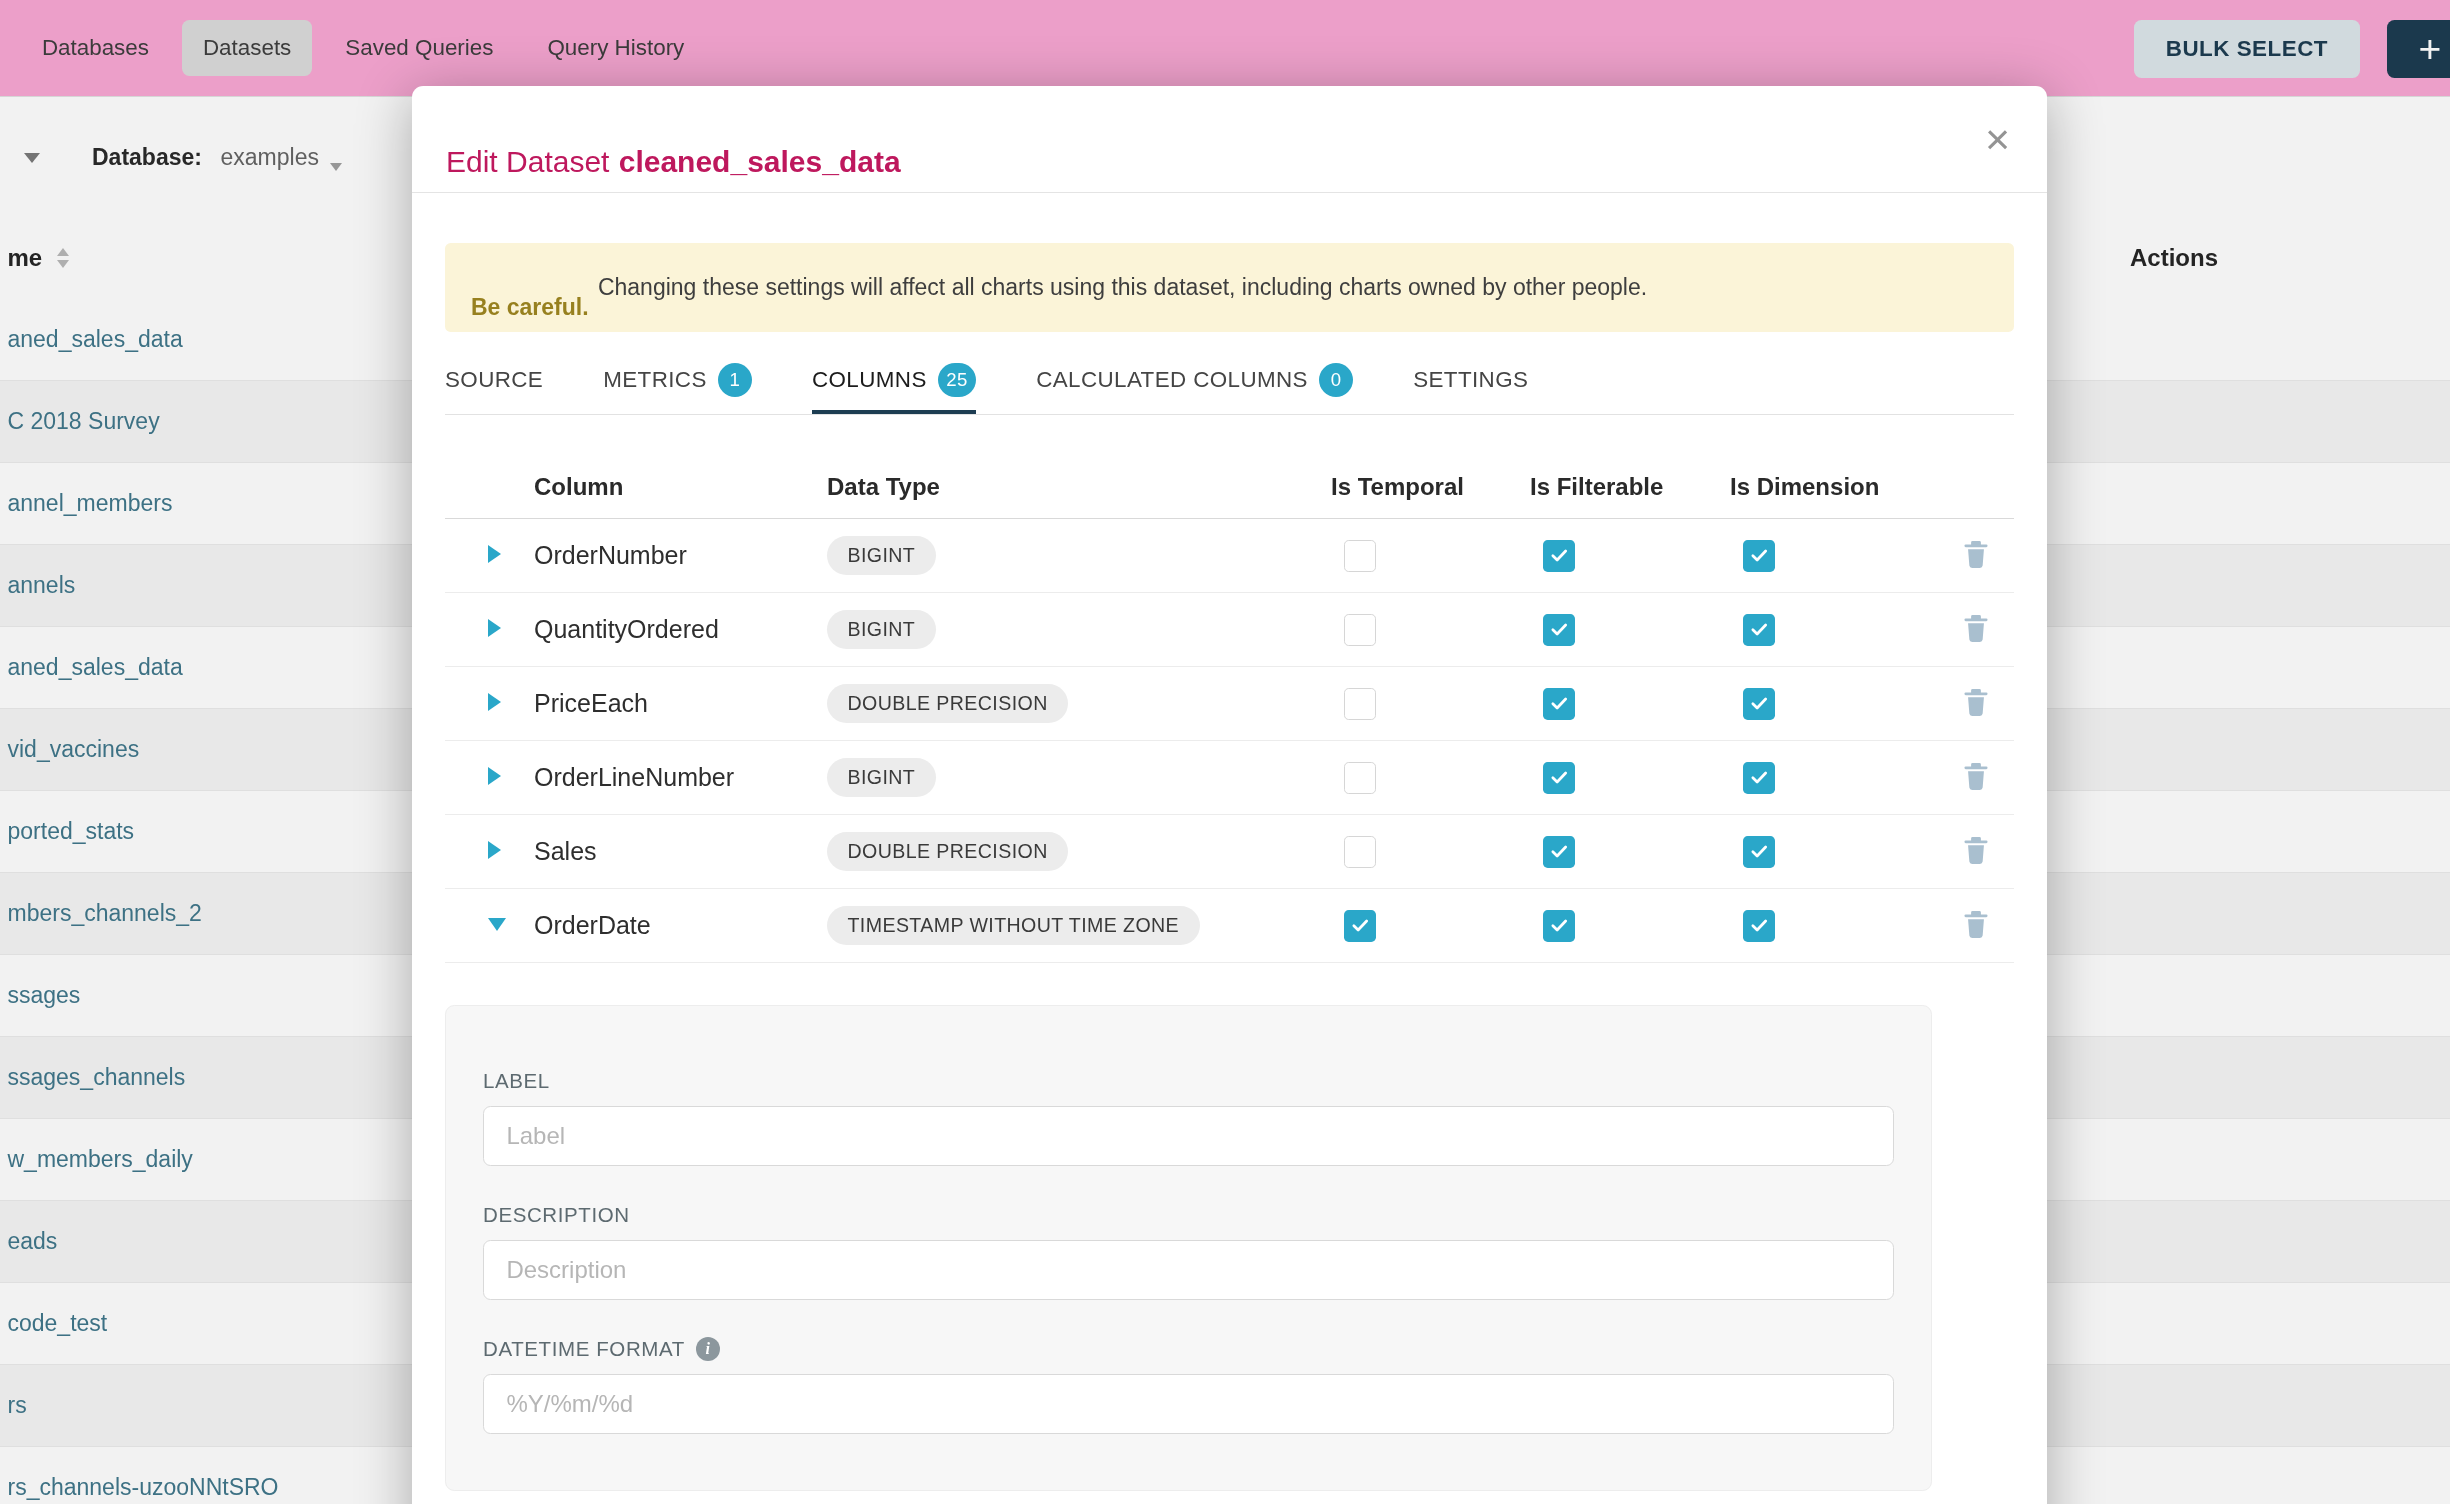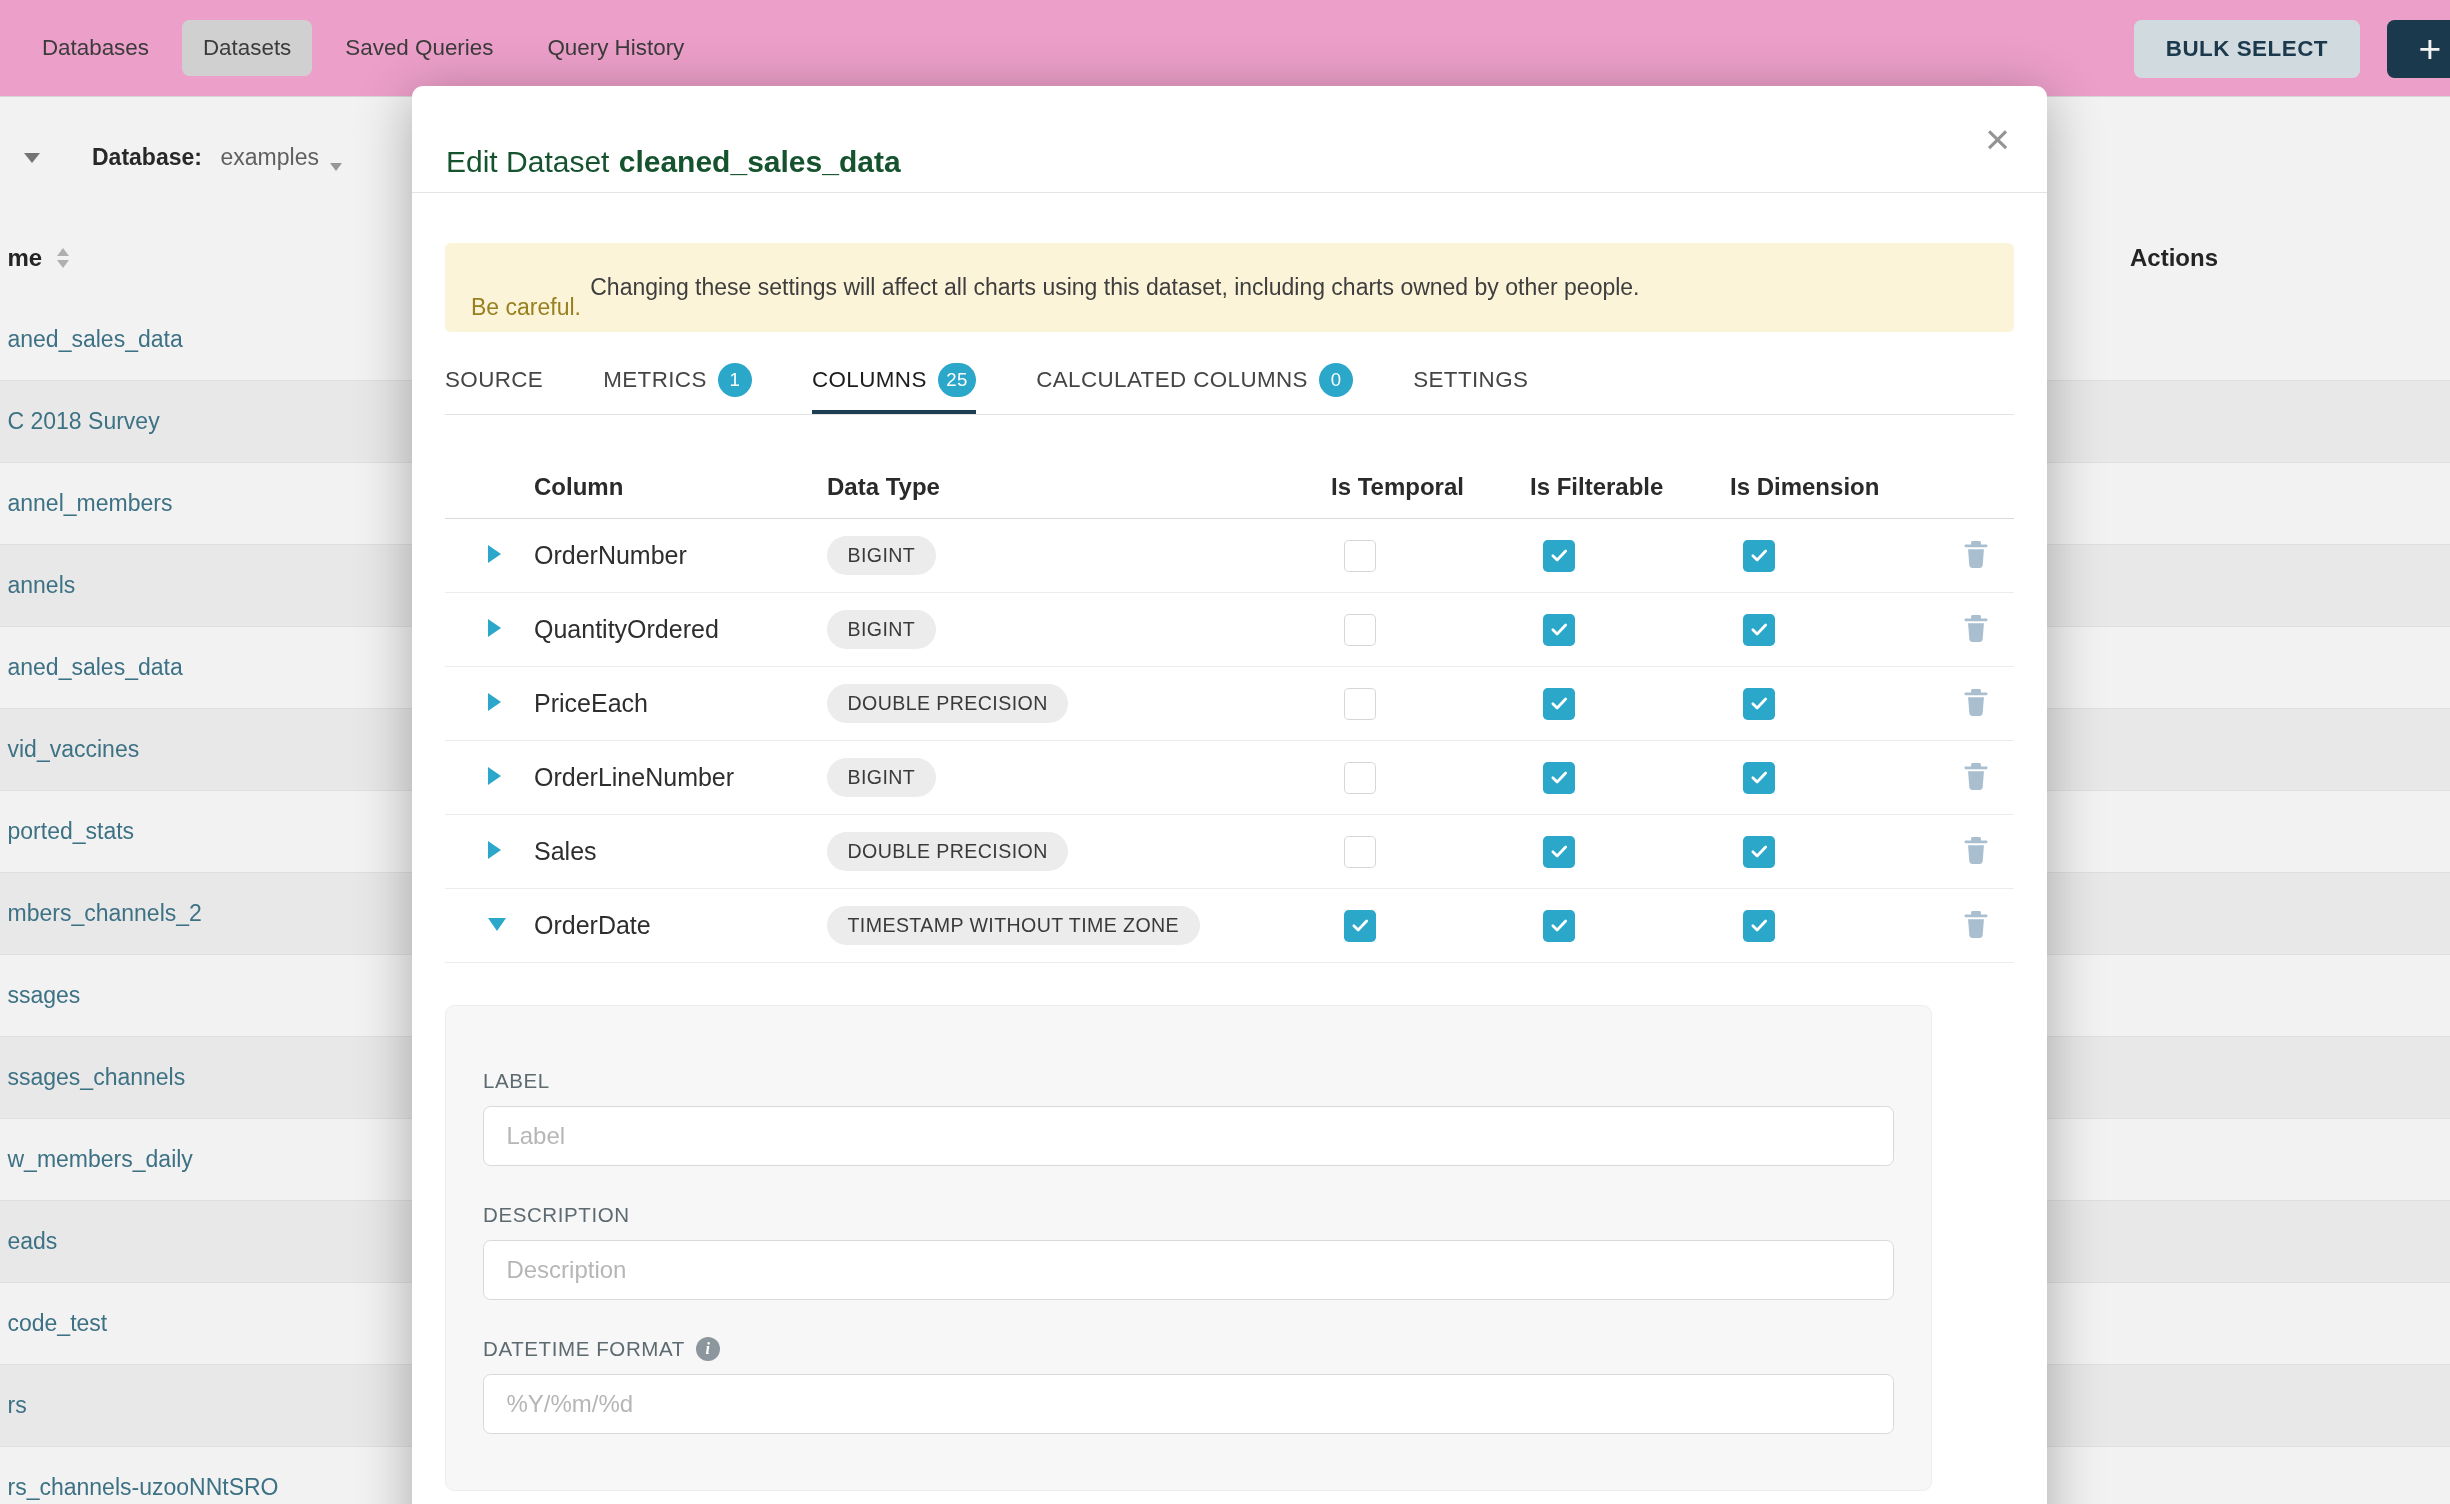--- a/index.html
+++ b/index.html
@@ -34,28 +34,28 @@
   .bg-row:nth-child(even){background:#f5f5f5;}
   .bg-link{font-size:23px;color:var(--link,#41788c);text-decoration:none;cursor:pointer;white-space:nowrap;}
 
   
   .overlay{position:absolute;inset:0;background:rgba(0,0,0,.05);z-index:5;}
 
   
   .modal{position:absolute;left:412px;top:86px;width:1635px;height:1659px;background:#fff;border-radius:11.2px;
     box-shadow:0 9.3px 56px rgba(0,0,0,.3);z-index:10;box-sizing:border-box;}
   .modal-header{height:106px;display:flex;align-items:center;padding:0 37px 0 34px;border-bottom:0.9px solid #e4e4e4;}
-  .modal-title{font-size:30px;color:#14532d;margin-top:46px;}
+  .modal-title{font-size:30px;color:#be185d;margin-top:46px;}
   .modal-title b{font-weight:700;margin-left:9.3px;}
   .modal-close{margin-left:auto;background:none;border:none;font-size:43px;color:#949494;font-family:inherit;line-height:1;cursor:pointer;padding:0;}
   .modal-body{padding:0 33px;}
 
   .warn-banner{margin-top:50px;height:89px;background:var(--warning-bg,#fbf4d8);border-radius:5.6px;display:flex;align-items:center;
     padding:0 26px;font-size:23px;color:#3e3e3e;box-sizing:border-box;white-space:nowrap;overflow:hidden;}
-  .warn-bold{font-weight:400;color:var(--warning-text,#97801f);margin-right:9.3px;margin-top:40px;}
+  .warn-bold{font-weight:700;color:var(--warning-text,#97801f);margin-right:9.3px;margin-top:40px;}
 
   .tabs{margin-top:17px;display:flex;gap:60px;border-bottom:0.9px solid #e2e2e2;}
   .tab{display:flex;align-items:center;gap:11.2px;height:65px;font-size:22.4px;color:#454545;letter-spacing:0.4px;
     border-bottom:4.7px solid transparent;box-sizing:border-box;cursor:pointer;white-space:nowrap;}
   .tab.active{border-bottom-color:var(--dark-accent,#1d3d52);color:#1c1c1c;}
   .badge{min-width:34px;height:34px;padding:0 8.4px;border-radius:17.7px;background:var(--primary,#2aa7c9);color:#fff;
     font-size:18.6px;display:flex;align-items:center;justify-content:center;box-sizing:border-box;}
 
   .col-grid{display:grid;grid-template-columns:89px 293px 504px 199px 200px 224px 62px;align-items:center;}
   .col-header{margin-top:41px;height:62px;border-bottom:0.9px solid #d9d9d9;font-size:24px;font-weight:700;color:#2a2a2a;}

